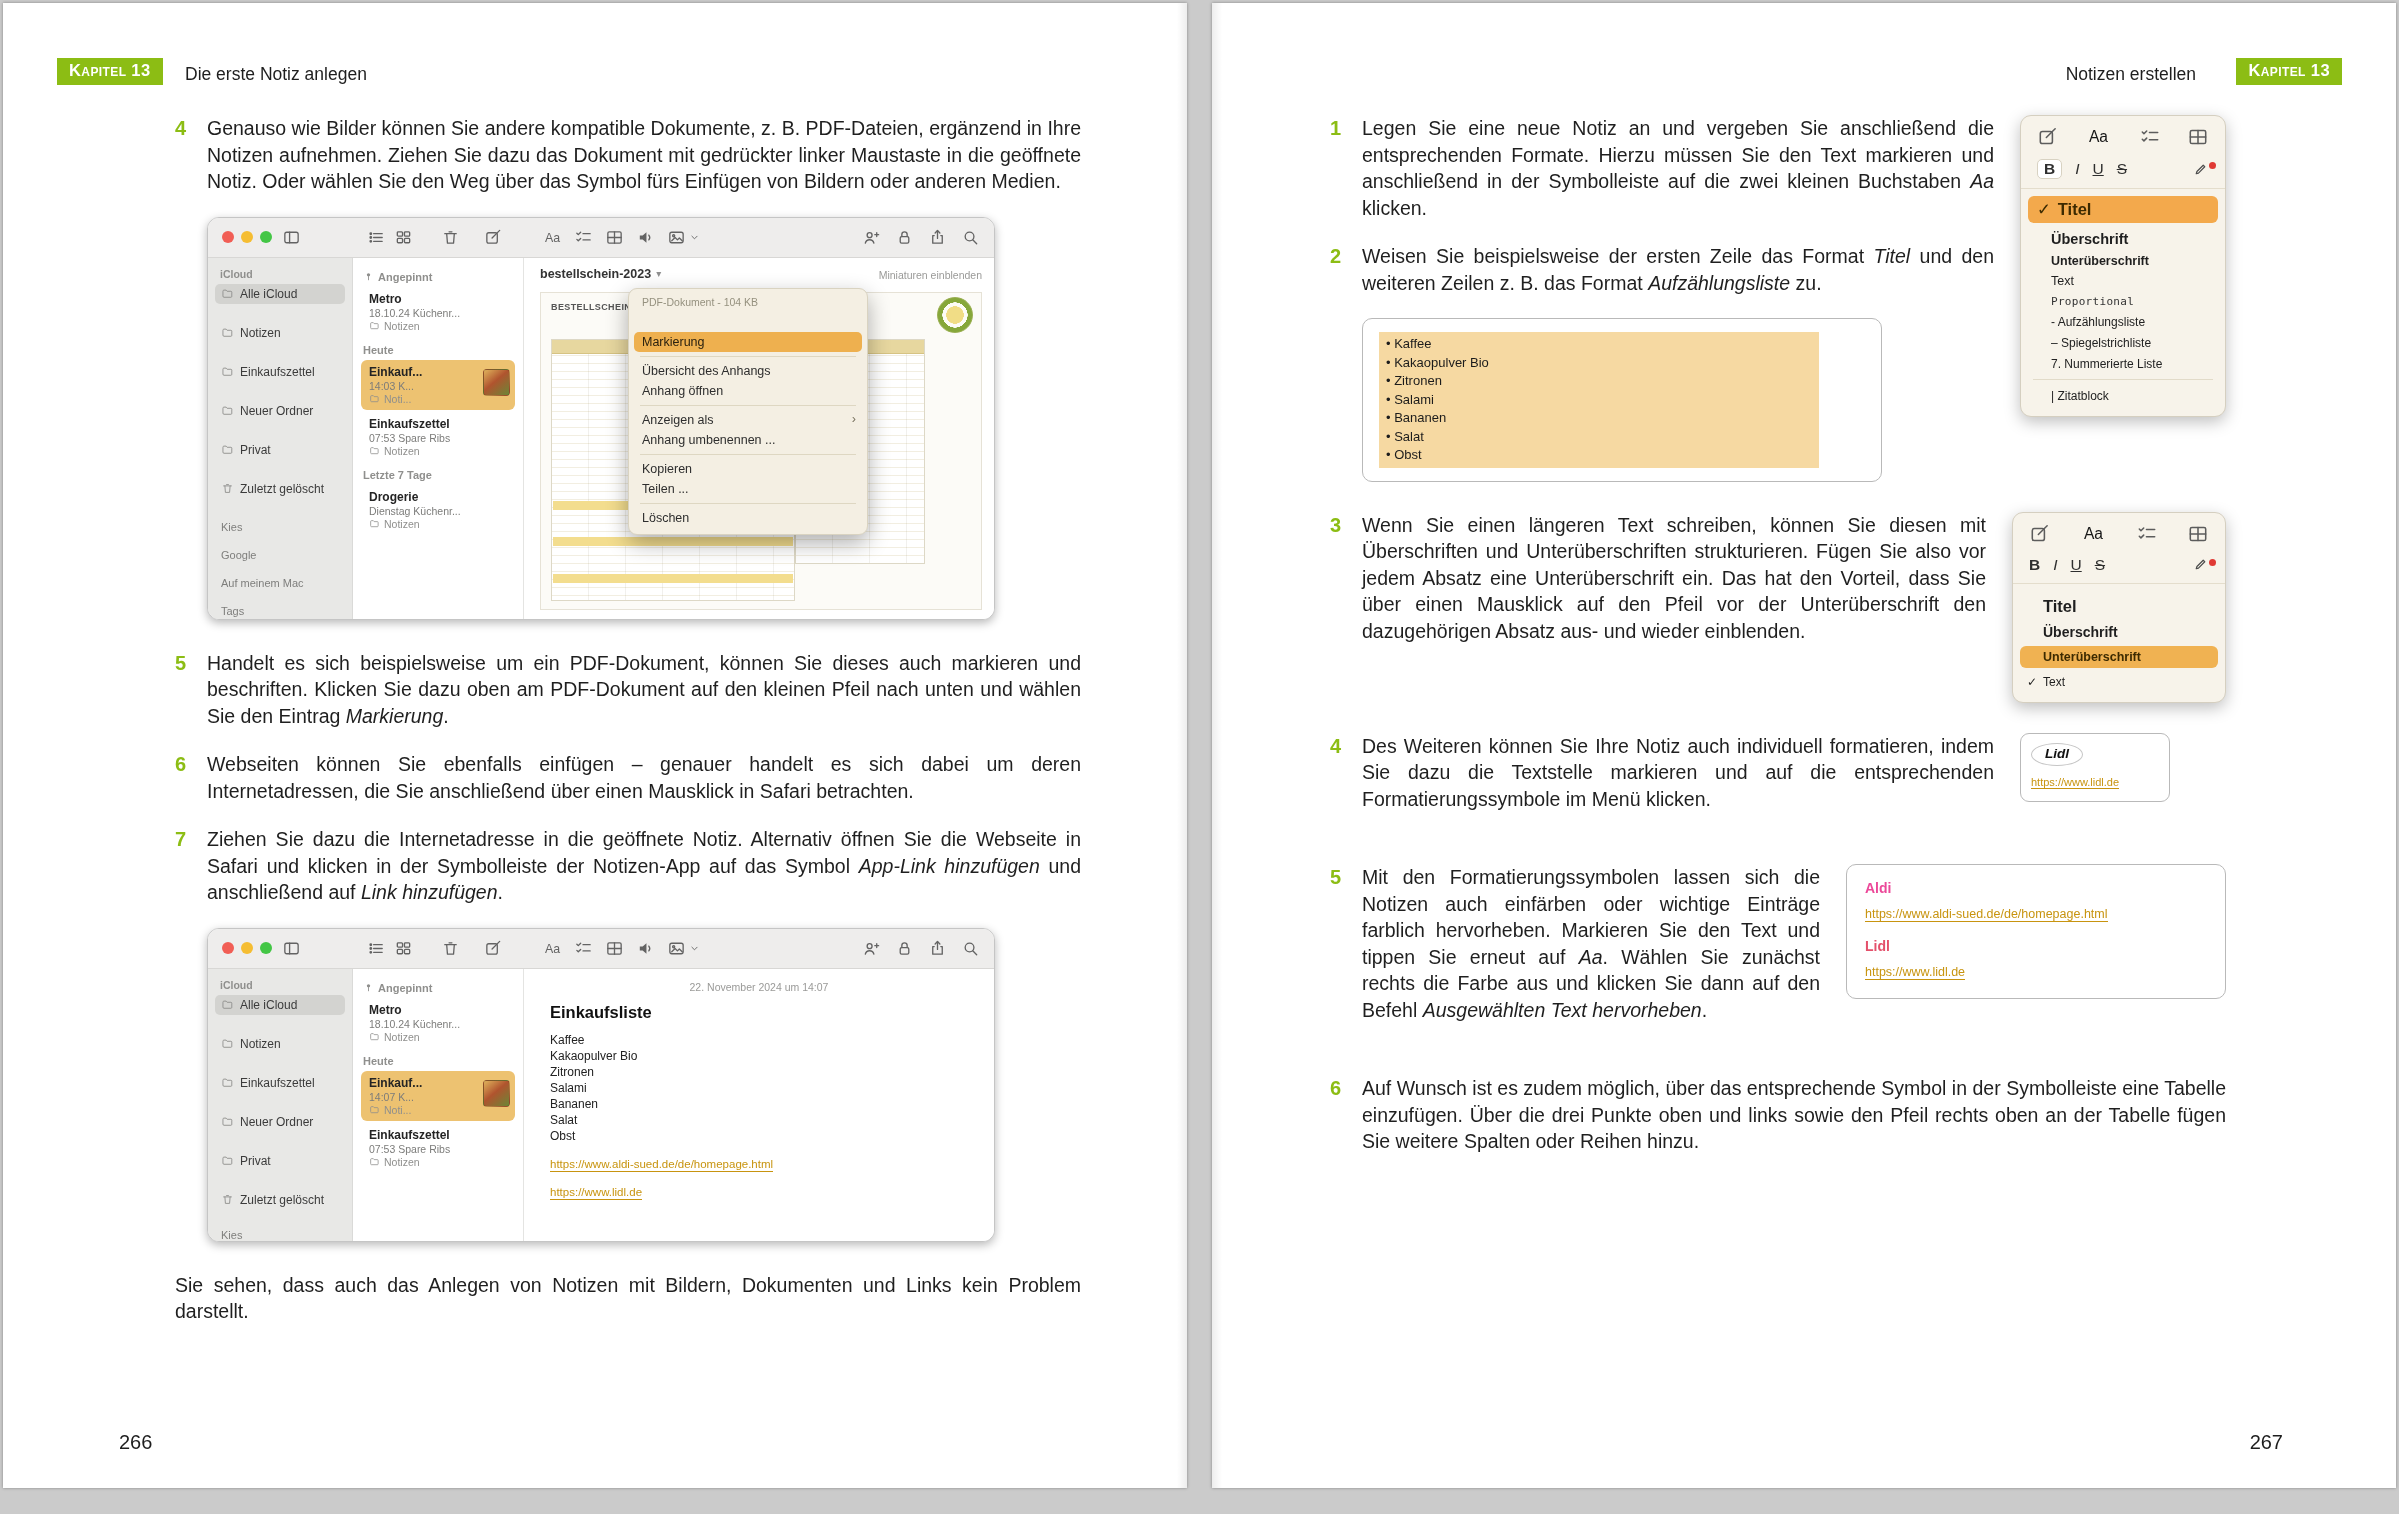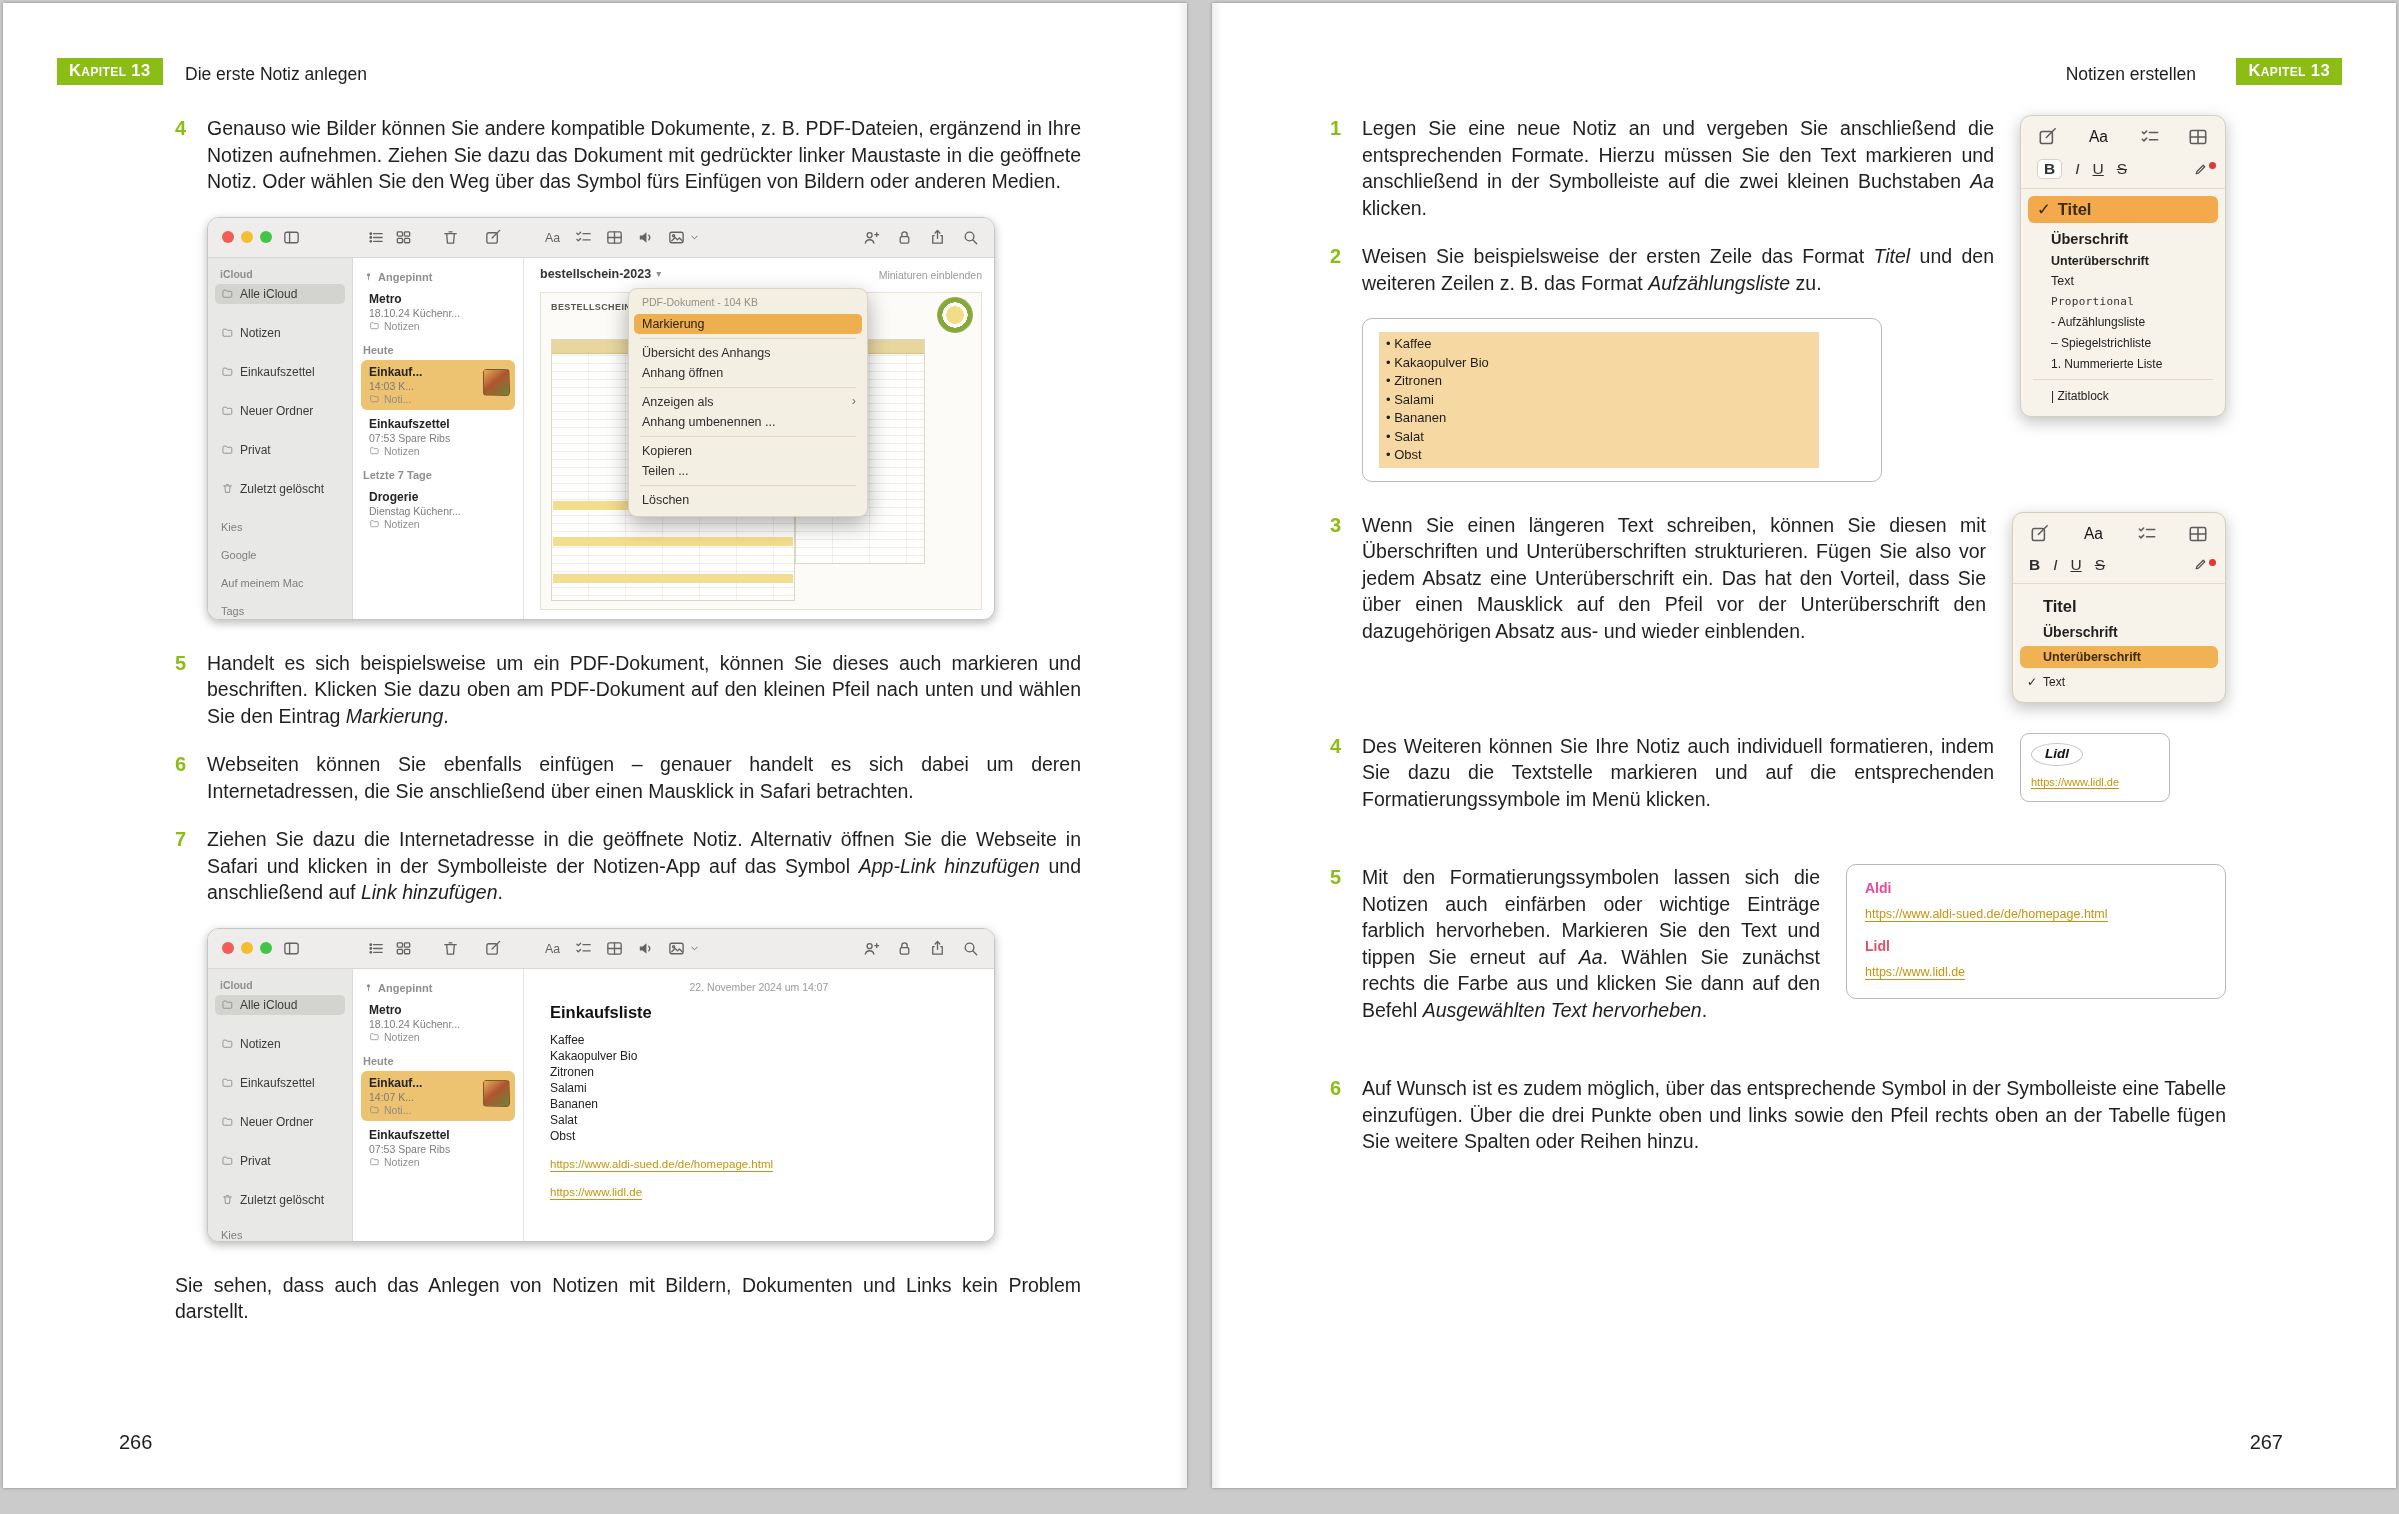--- a/index.html
+++ b/index.html
@@ -101,21 +101,21 @@
       repeating-linear-gradient(to right, rgba(0,0,0,0) 0 36px, rgba(120,110,80,.10) 36px 37px),
       repeating-linear-gradient(to bottom, #fff 0 7px, #f2eee1 7px 8px); }
   .blk.l { left:0; width:58%; }
   .blk.r { right:46px; width:31%; height:86%; bottom:auto; }
   .blk::before { content:""; position:absolute; left:0; right:0; top:0; height:13px;
     background:#e7d79f; border-bottom:1px solid #d6c383; }
   .as { position:absolute; left:1px; right:1px; height:9px; background:#f3dd8e; }
 
   .cmenu { position:absolute; top:30px; left:104px; width:240px; background:#f4efe3; border:1px solid #d9d3c1;
     border-radius:9px; box-shadow:0 8px 22px rgba(0,0,0,.32); padding:5px 0 6px; z-index:9; }
-  .cinfo { font-size:10.5px; color:#95917f; padding:2px 13px 6px; }
+  .cinfo { font-size:10.5px; color:#95917f; padding:2px 13px 24px; }
   .ci { font-size:12.5px; color:#2e2e2e; padding:3px 13px; position:relative; }
   .ci.hl { background:var(--menuhl,#eeb04f); margin:0 5px; padding:3px 8px; border-radius:5px; color:#2a2110; }
   .csep { height:1px; background:#ded7c2; margin:4px 11px; }
   .ci .sub { position:absolute; right:11px; top:2px; color:#77725f; }
 
   .ndate { position:absolute; top:12px; left:0; right:0; text-align:center; font-size:10.5px; color:#9a9a98; }
   .nbody { position:absolute; top:34px; left:26px; right:14px; }
   .nti { font-size:16.5px; font-weight:bold; margin-bottom:10px; color:#111; }
   .nline { font-size:12px; line-height:16px; color:#222; }
   .nlink { display:table; font-size:11.5px; color:var(--link,#c8940f); border-bottom:1px solid var(--link,#c8940f);
@@ -688,21 +688,21 @@
               <div class="fTitle" data-name="format-option-titel-selected">
                   <span data-name="check-icon">✓</span>
                   <span>Titel</span>
                 </div>
               <div class="fH1" data-name="format-option-ueberschrift">Überschrift</div>
               <div class="fH2" data-name="format-option-unterueberschrift">Unterüberschrift</div>
               <div class="fTx" data-name="format-option-text">Text</div>
               <div class="fMo" data-name="format-option-proportional">Proportional</div>
               <div class="fLi" data-name="format-option-aufzaehlungsliste">- Aufzählungsliste</div>
               <div class="fLi" data-name="format-option-spiegelstrichliste">– Spiegelstrichliste</div>
-              <div class="fLi" data-name="format-option-nummerierte-liste">1. Nummerierte Liste</div>
+              <div class="fLi" data-name="format-option-nummerierte-liste">7. Nummerierte Liste</div>
               <div class="fsep" data-name="menu-separator"></div>
               <div class="fLi" data-name="format-option-zitatblock">| Zitatblock</div>
             </div>
           </div>
         </div>
       </div>
 
       <div class="rrow" data-name="row-step-3">
         <div class="rl">
           <div class="step" data-name="step-3">

